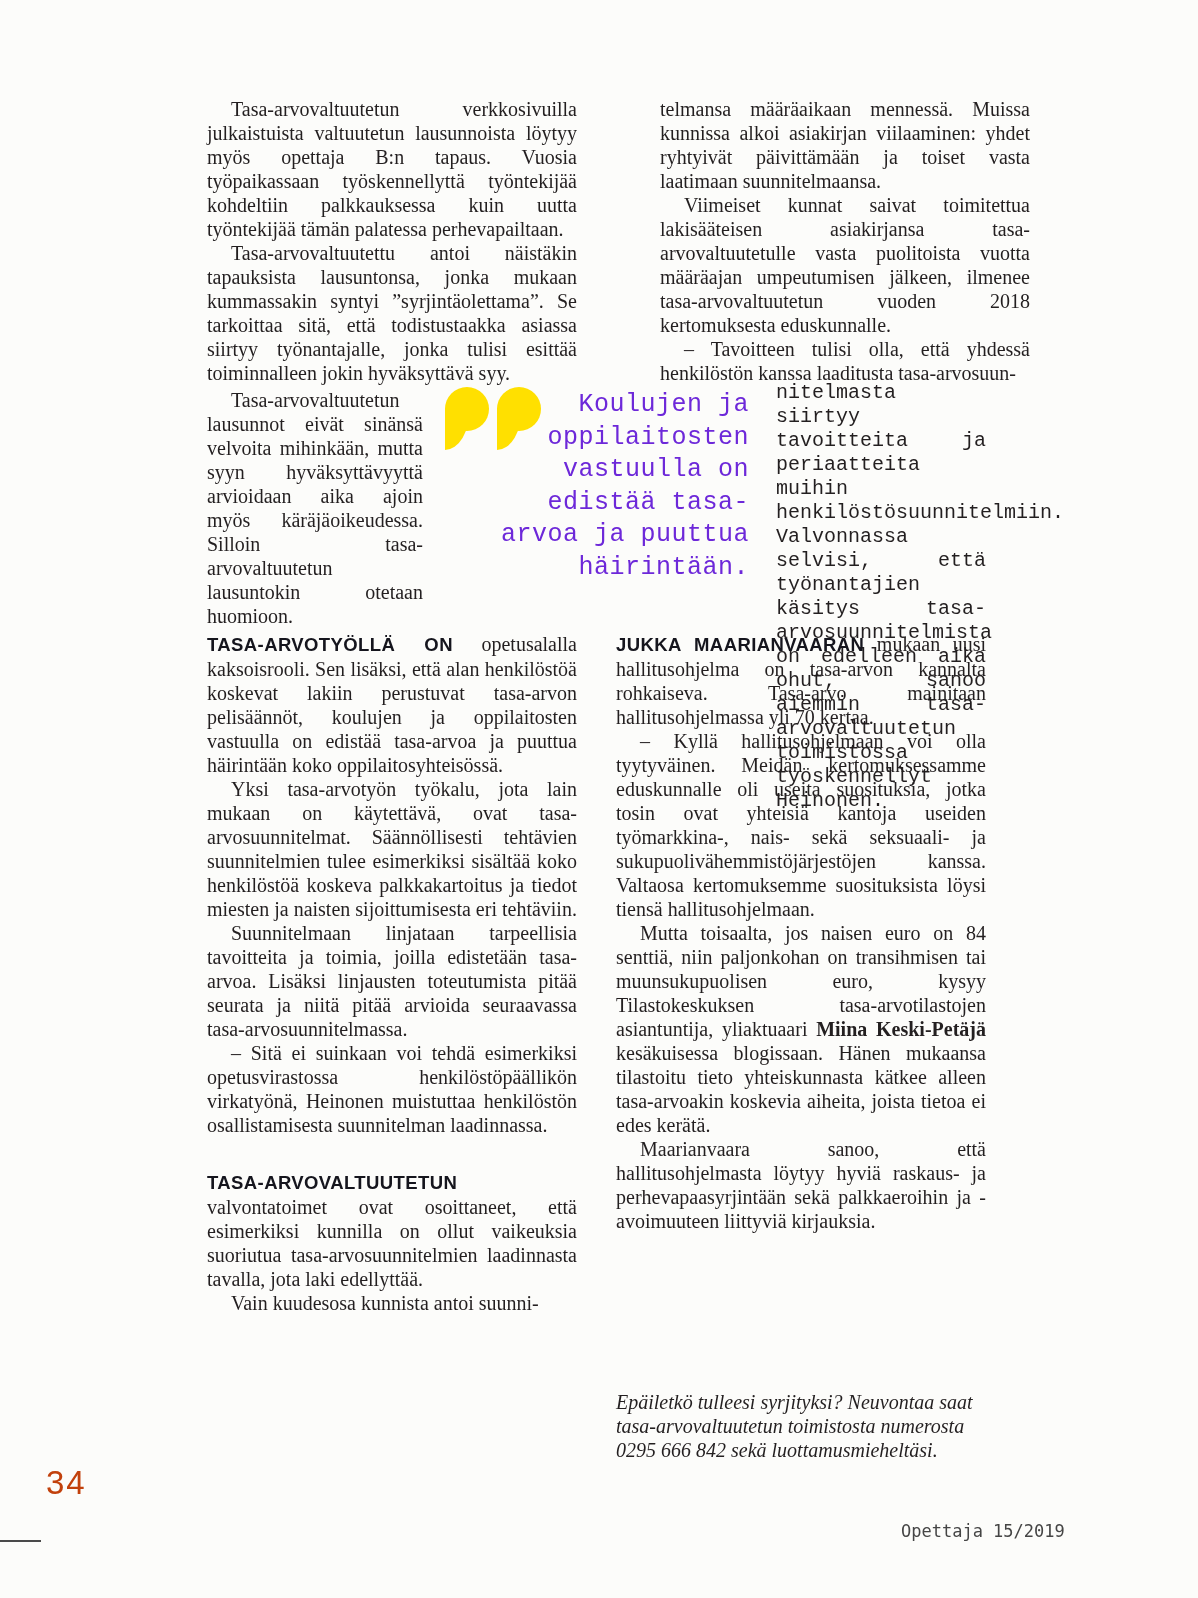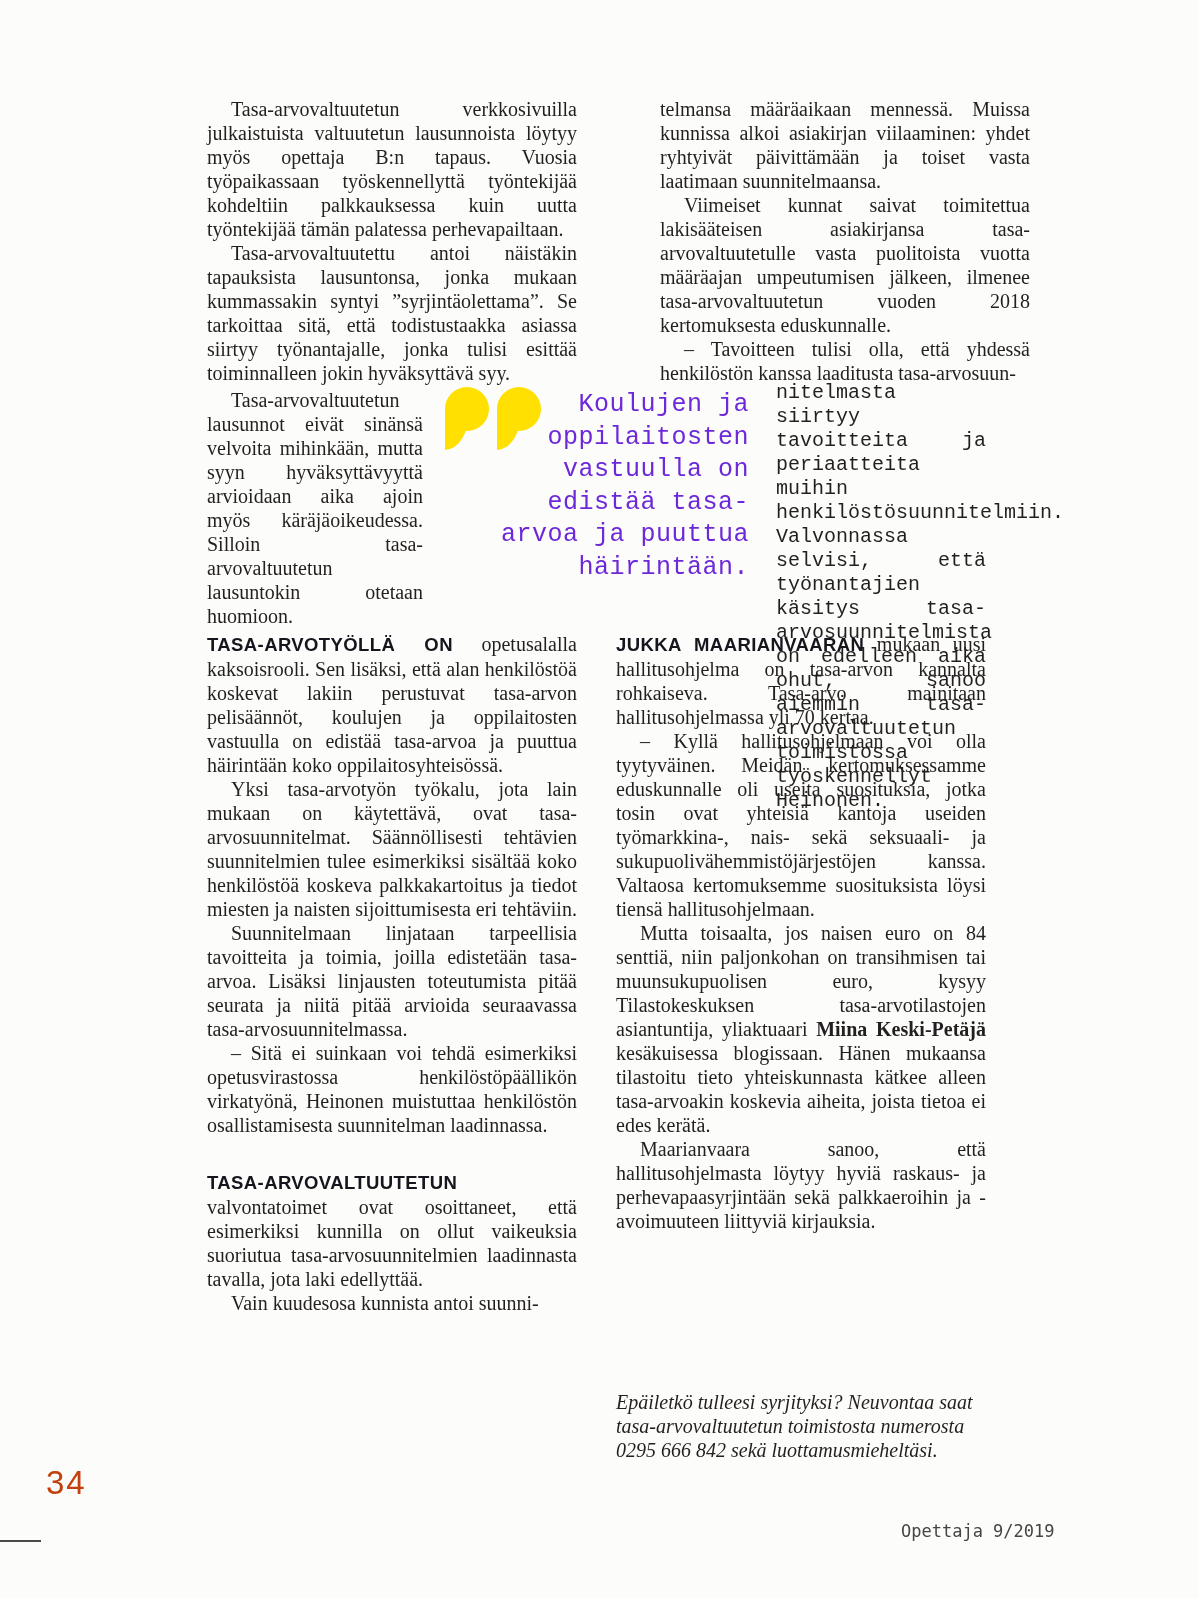--- a/index.html
+++ b/index.html
@@ -148,13 +148,13 @@
     <p class="para"><span class="seg-lead">JUKKA MAARIANVAARAN</span><span class="seg-normal"> mukaan uusi hallitusohjelma on tasa-arvon kannalta rohkaiseva. Tasa-arvo mainitaan hallitusohjelmassa yli 70 kertaa.</span></p>
     <p class="para indent"><span class="seg-normal">– Kyllä hallitusohjelmaan voi olla tyytyväinen. Meidän kertomuksessamme eduskunnalle oli useita suosituksia, jotka tosin ovat yhteisiä kantoja useiden työmarkkina-, nais- sekä seksuaali- ja sukupuolivähemmistöjärjestöjen kanssa. Valtaosa kertomuksemme suosituksista löysi tiensä hallitusohjelmaan.</span></p>
     <p class="para indent"><span class="seg-normal">Mutta toisaalta, jos naisen euro on 84 senttiä, niin paljonkohan on transihmisen tai muunsukupuolisen euro, kysyy Tilastokeskuksen tasa-arvotilastojen asiantuntija, yliaktuaari </span><span class="seg-bold">Miina Keski-Petäjä</span><span class="seg-normal"> kesäkuisessa blogissaan. Hänen mukaansa tilastoitu tieto yhteiskunnasta kätkee alleen tasa-arvoakin koskevia aiheita, joista tietoa ei edes kerätä.</span></p>
     <p class="para indent"><span class="seg-normal">Maarianvaara sanoo, että hallitusohjelmasta löytyy hyviä raskaus- ja perhevapaasyrjintään sekä palkkaeroihin ja -avoimuuteen liittyviä kirjauksia.</span></p>
   </div>
 
 <div class="note-italic" style="left:616px; top:1390px; width:370px;">Epäiletkö tulleesi syrjityksi? Neuvontaa saat tasa-arvovaltuutetun toimistosta numerosta 0295 666 842 sekä luottamusmieheltäsi.</div>
 
 <div class="footer-rule"></div>
 <div class="footer-pagenum">34</div>
-<div class="footer-magazine">Opettaja 9/2019</div>
+<div class="footer-magazine">Opettaja 15/2019</div>
 
 </body></html>

